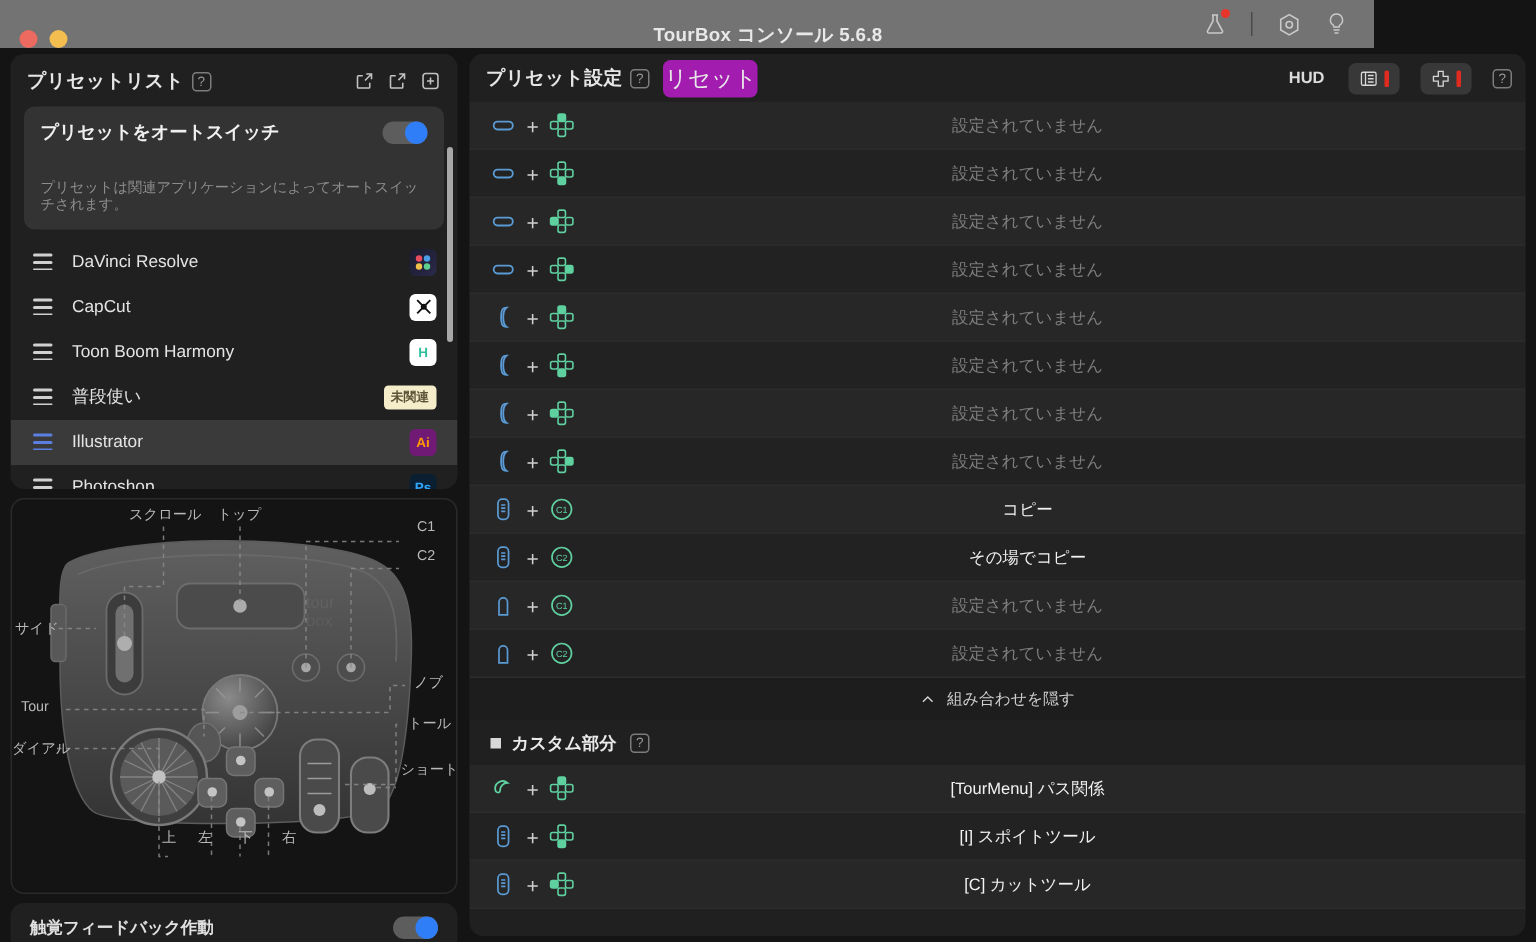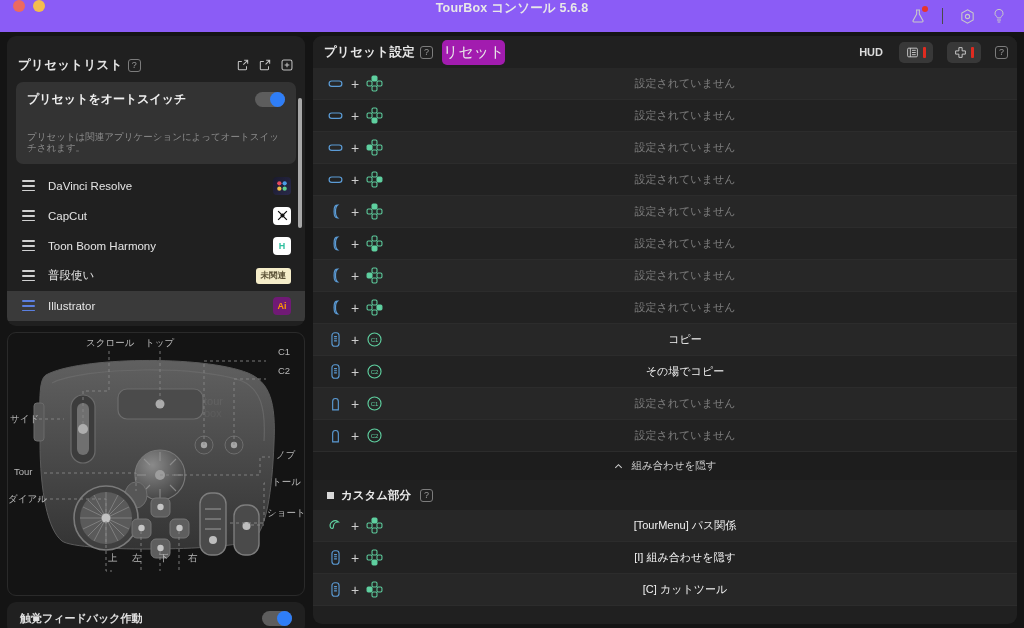--- a/index.html
+++ b/index.html
@@ -6,23 +6,23 @@
   html, body {
     width: 1024px; height: 628px;
     background: #141414;
     font-family: "Liberation Sans", "DejaVu Sans", sans-serif;
     overflow: hidden;
   }
   body { position: relative; }
 
   
   .titlebar {
-    position: absolute; top: 0; left: 0; width: 1024px; height: 32px;
-    background: #8b5cf6;
-    display: flex; align-items: flex-start;
+    position: absolute; top: 0; left: 0; width: 916px; height: 32px;
+    background: #737373;
+    display: flex; align-items: flex-end;
   }
   .traffic { display: flex; gap: 8px; padding-left: 13px; }
   .dot { width: 12px; height: 12px; border-radius: 50%; }
   .dot.red { background: #ec6a5f; }
   .dot.yellow { background: #f4bd4f; }
   .title-text {
     position: absolute; left: 0; width: 1024px; text-align: center;
     font-size: 12.5px; font-weight: bold; color: #e8e8e8;
     letter-spacing: .2px;
   }
@@ -44,21 +44,21 @@
   .left-col {
     position: absolute; left: 7px; top: 36px;
     width: 298px; height: 588px;
   }
   .panel {
     background: #202020; border-radius: 9px;
   }
   .preset-panel { height: 290px; position: relative; overflow: hidden; }
   .panel-head {
     height: 28px; display: flex; align-items: center;
-    padding: 0 10px 0 11px; margin-top: 15px;
+    padding: 0 10px 0 11px; margin-top: 4px;
   }
   .panel-title {
     font-size: 12.5px; color: #e6e6e6; font-weight: bold; letter-spacing: .3px;
   }
   .qmark {
     width: 13px; height: 13px; border: 1px solid #7c7c7c; border-radius: 3px;
     font-size: 9px; color: #9a9a9a; display: inline-flex; align-items: center;
     justify-content: center; margin-left: 5px; line-height: 1;
   }
   .head-icons { margin-left: auto; display: flex; gap: 6px; }
@@ -738,21 +738,21 @@
           <span class="plus">+</span>
           <span>
             <svg width="17" height="17" viewBox="0 0 24 24" stroke="#5fd0a0" stroke-width="1.5">
               <rect x="8.5" y="1.5" width="7" height="7" rx="1.8" fill="none"></rect>
               <rect x="1.5" y="8.5" width="7" height="7" rx="1.8" fill="none"></rect>
               <rect x="15.5" y="8.5" width="7" height="7" rx="1.8" fill="none"></rect>
               <rect x="8.5" y="15.5" width="7" height="7" rx="1.8" fill="#5fd0a0"></rect>
             </svg>
           </span>
         </div>
-        <div class="act-text set">[I] 組み合わせを隠す</div>
+        <div class="act-text set">[I] スポイトツール</div>
       </div>
       <div class="bind-row">
         <div class="combo">
           <span>
             <svg width="17" height="17" viewBox="0 0 24 24" fill="none" stroke="#5b9bd5" stroke-width="1.6">
               <rect x="7" y="2.5" width="10" height="19" rx="4"></rect>
               <path d="M10 8h4M10 11h4M10 14h4"></path>
             </svg>
           </span>
           <span class="plus">+</span>

